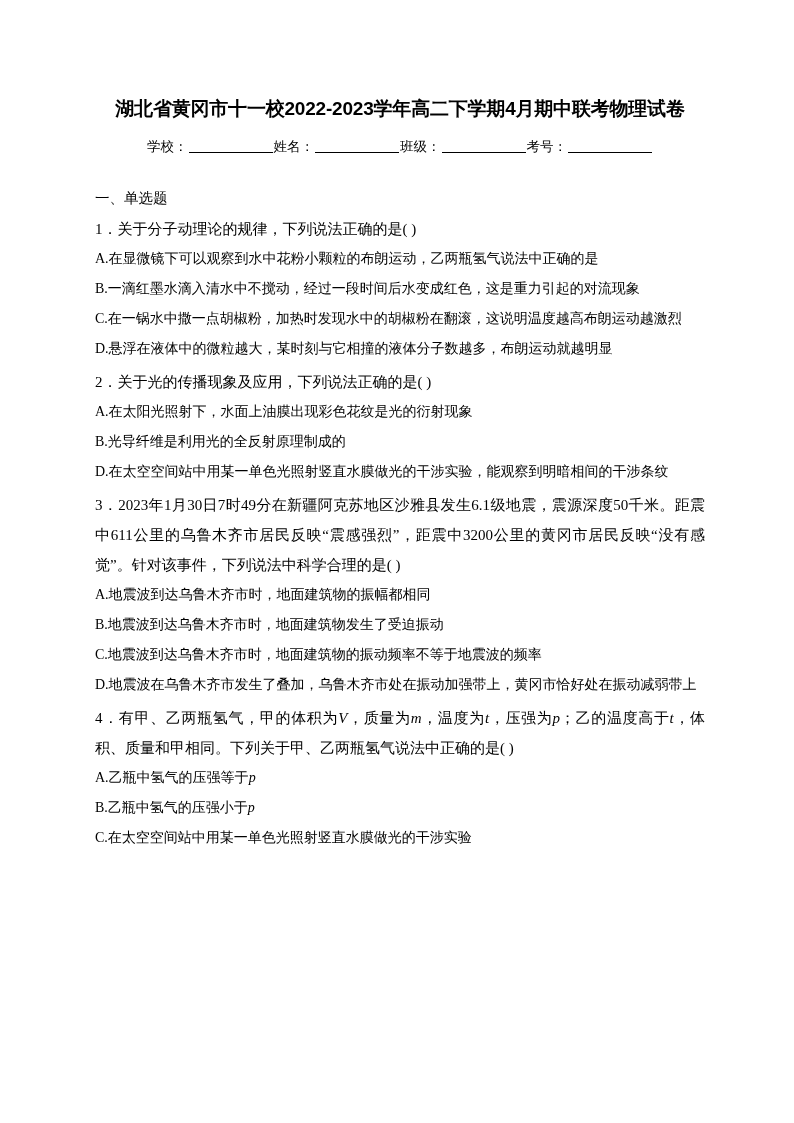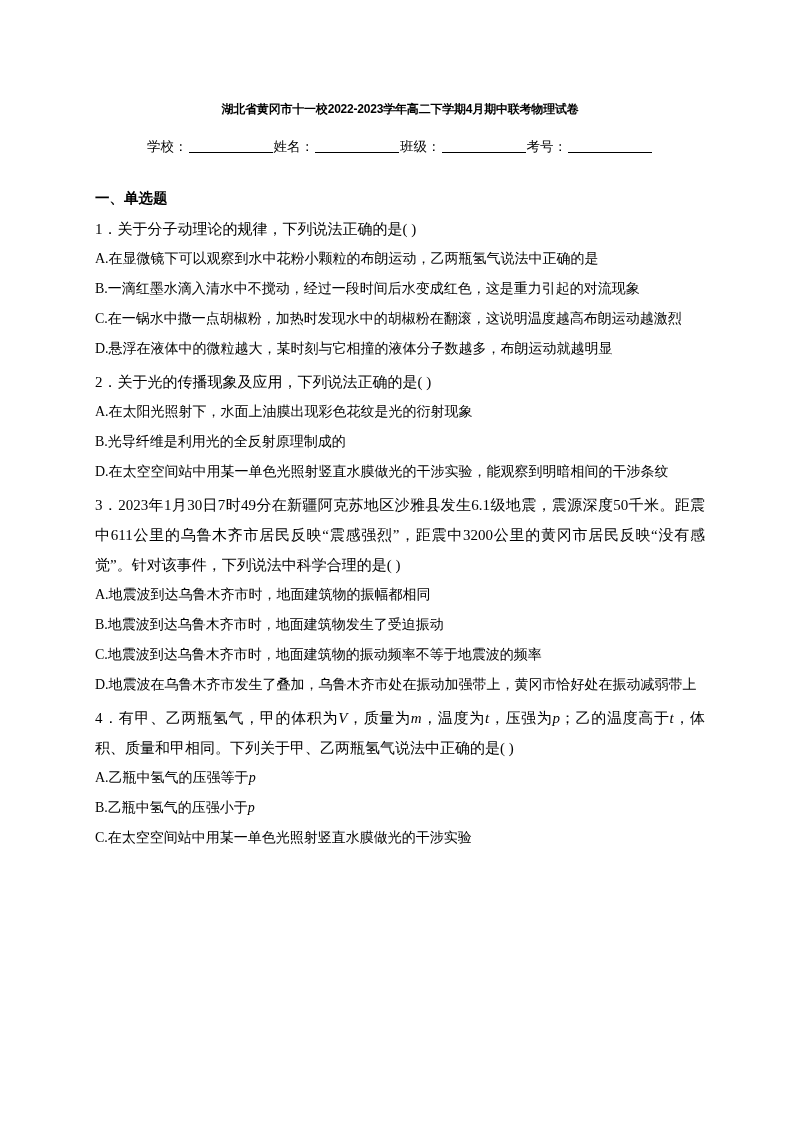--- a/index.html
+++ b/index.html
@@ -25,21 +25,21 @@
   }
   .content {
     position: absolute;
     left: 95px;
     top: 0;
     width: 610px;
   }
   .doc-title {
     margin: 0;
     padding-top: 96px;
-    font-size: 12px;
+    font-size: 19px;
     font-weight: bold;
     line-height: 26px;
     letter-spacing: -0.2px;
     text-align: center;
     white-space: nowrap;
     font-family: "Liberation Sans", "DejaVu Sans", sans-serif;
   }
   .info-line {
     margin: 2px;
     padding-top: 12px;
@@ -53,21 +53,21 @@
     display: inline-block;
     border-bottom: 1.4px solid #000;
     width: 84px;
     vertical-align: -2px;
     margin: 0 1px;
   }
   .section-head {
     margin: 0;
     padding-top: 25px;
     font-size: 14.5px;
-    font-weight: bold;
+    font-weight: normal;
     line-height: 26px;
     font-family: "Liberation Sans", "DejaVu Sans", sans-serif;
   }
   .q-stem {
     margin: 0;
     padding-top: 3px;
     font-size: 15px;
     line-height: 30px;
     text-align: justify;
     text-justify: inter-ideograph;

